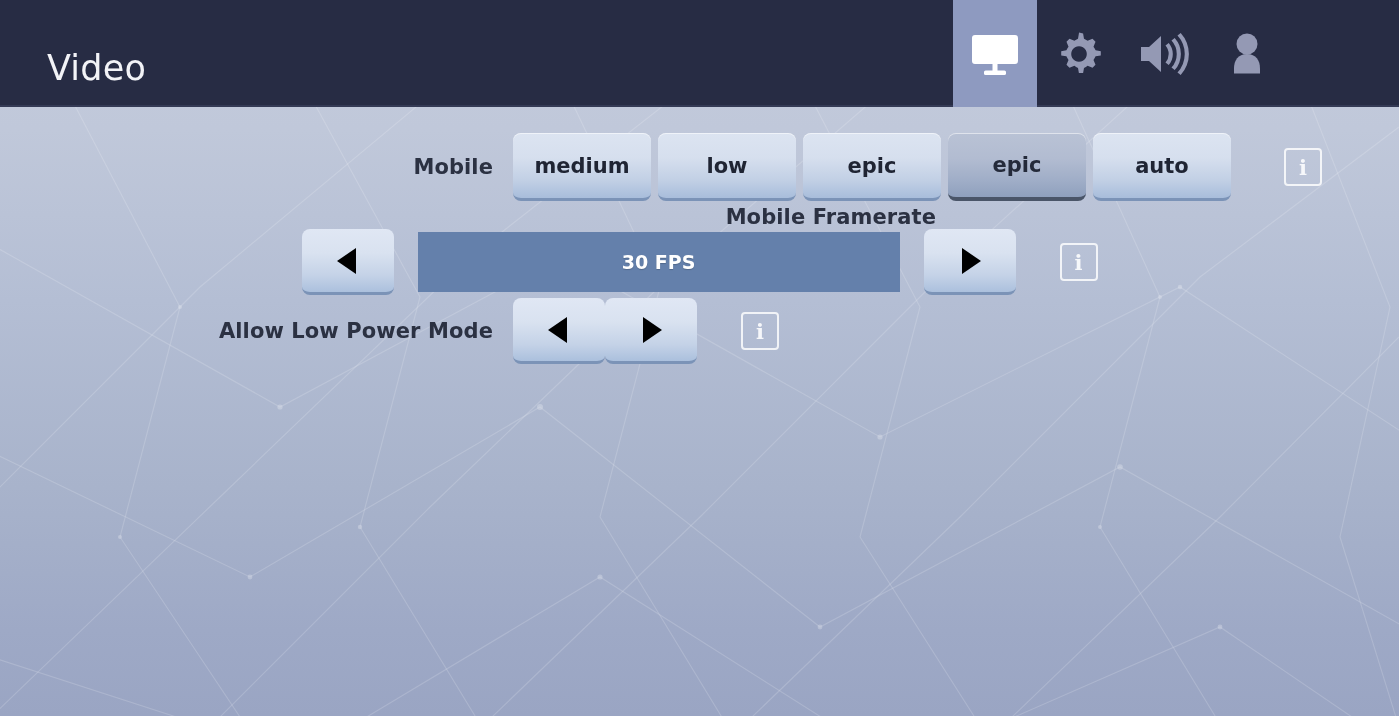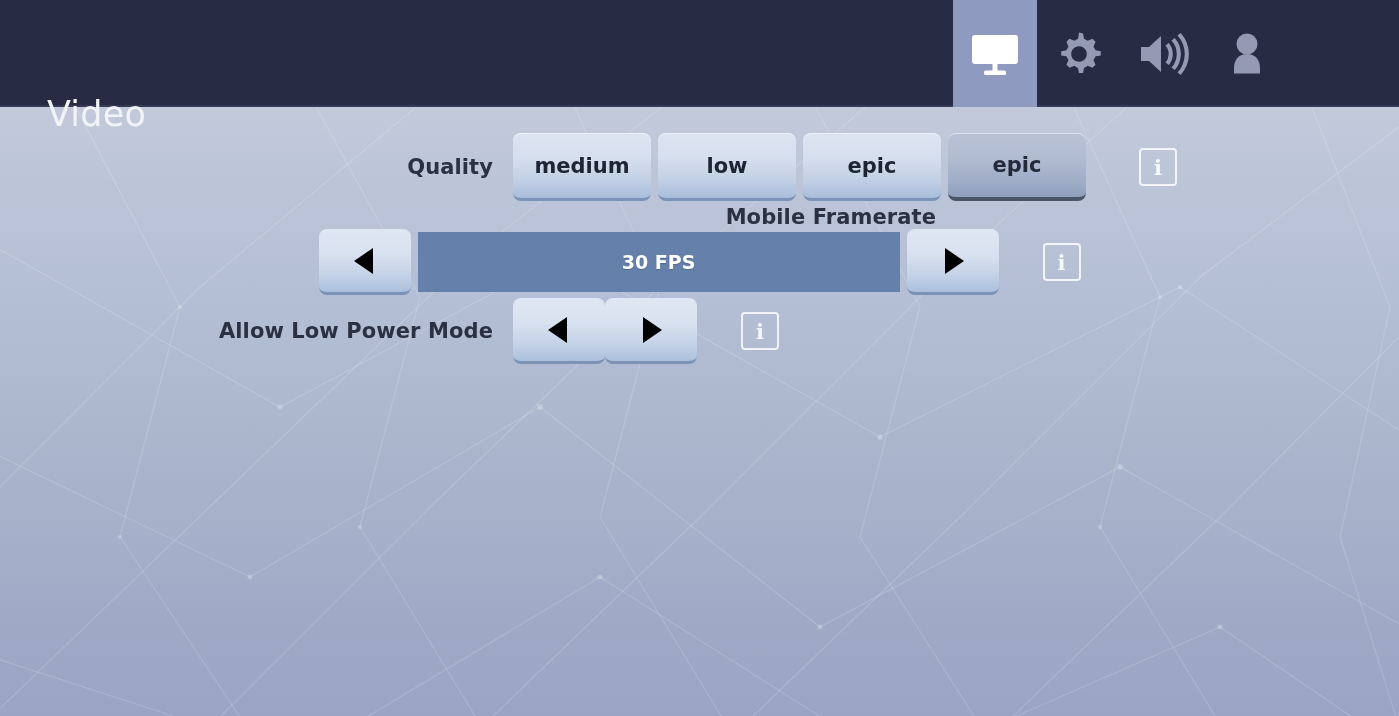--- a/index.html
+++ b/index.html
@@ -41,21 +41,20 @@
 
   #header-title {
     position: absolute;
     left: 47px;
     top: 46px;
     font-size: 35px;
     line-height: 44px;
     font-weight: 400;
     color: #f2f3f7;
     letter-spacing: 0.2px;
-    margin-top: 46px;
   }
 
   #header-tabs {
     position: absolute;
     right: 110px;
     top: 0;
     height: 107px;
     display: flex;
     align-items: stretch;
   }
@@ -138,21 +137,21 @@
     cursor: pointer;
     background: linear-gradient(to bottom, #e0e7f4 0%, #d9e2f0 38%, #c4d2e7 74%, #abc0dd 100%);
     border-bottom: 3px solid #7b93b7;
   }
   .arrow-btn .tri { display: block; }
   .arrow-btn .tri path { fill: #000000; }
 
   .value-bar {
     width: 482px;
     height: 60px;
-    margin: 0 7px;
+    margin: 0 24px;
     background: #6480ab;
     display: flex;
     align-items: center;
     justify-content: center;
     font-size: 19px;
     font-weight: bold;
     color: #ffffff;
     cursor: pointer;
     text-shadow: 0 1px 1px rgba(0,0,0,0.18);
   }
@@ -276,26 +275,27 @@
               <path d="M19 23 c9 0 13 6.5 13 14.5 v5 h-26 v-5 c0 -8 4 -14.5 13 -14.5 z"></path>
             </g>
           </svg>
         </span>
       </div>
 
     </div>
   </div>
 
   <div class="row" id="row-quality">
-    <div class="row-label">Quality</div>
+    <div class="row-label">Mobile</div>
     <div class="row-controls">
       <div class="seg-btn">medium</div>
       <div class="seg-btn">low</div>
       <div class="seg-btn">epic</div>
       <div class="seg-btn selected">epic</div>
+      <div class="seg-btn">auto</div>
       <div class="info-btn">i</div>
     </div>
   </div>
 
   <div class="row" id="row-framerate">
     <div class="row-label">Mobile Framerate</div>
     <div class="row-controls">
       <div class="arrow-btn">
         <svg class="tri" width="34" height="34" viewBox="0 0 34 34">
           <path d="M25 4 L25 30 L6 17 Z"></path>

